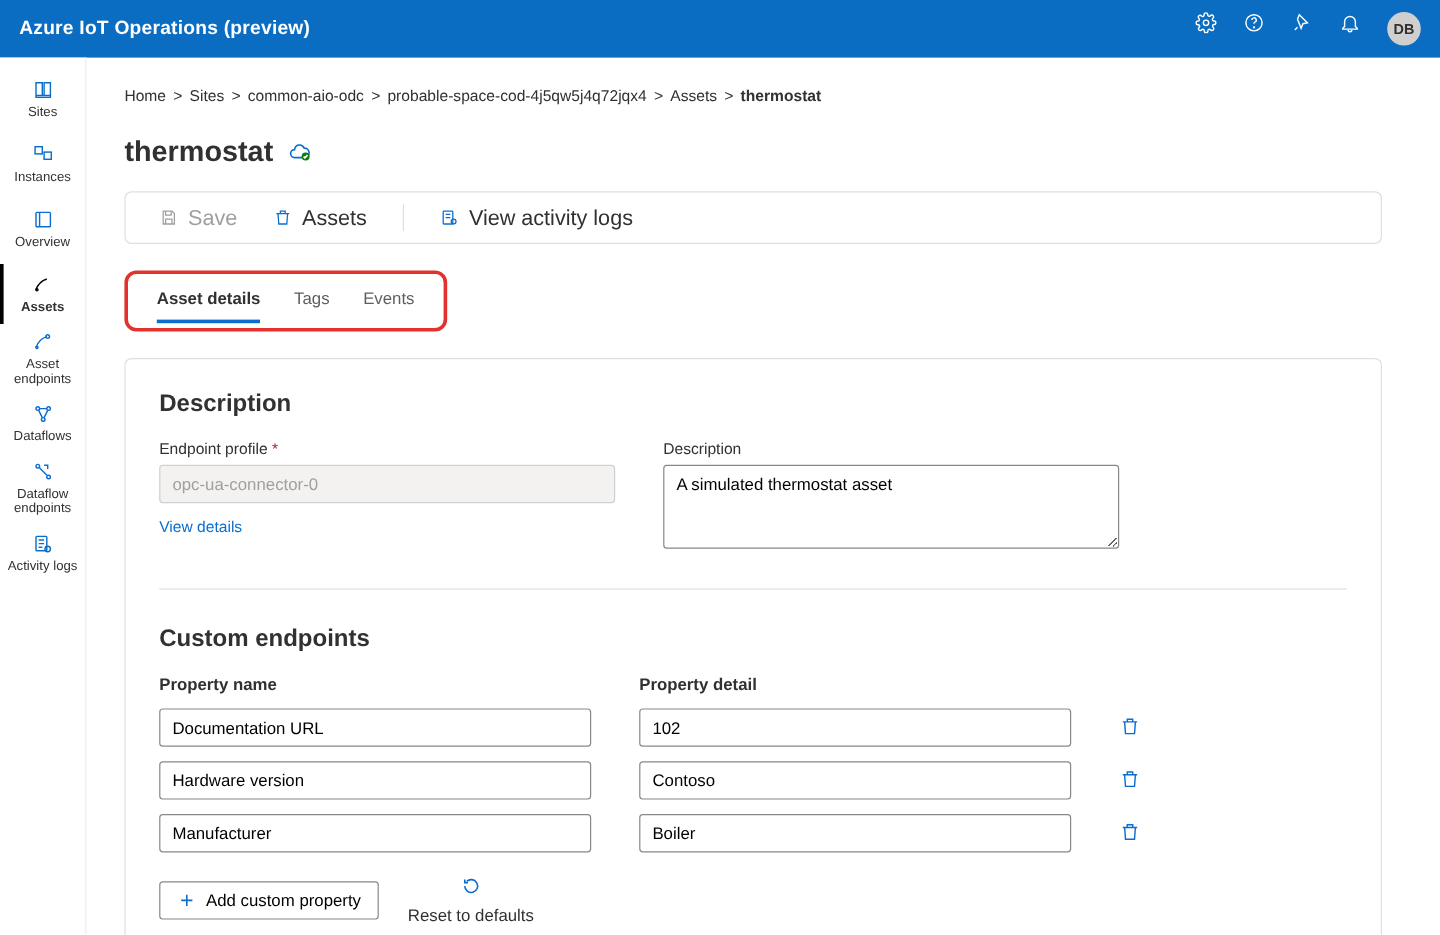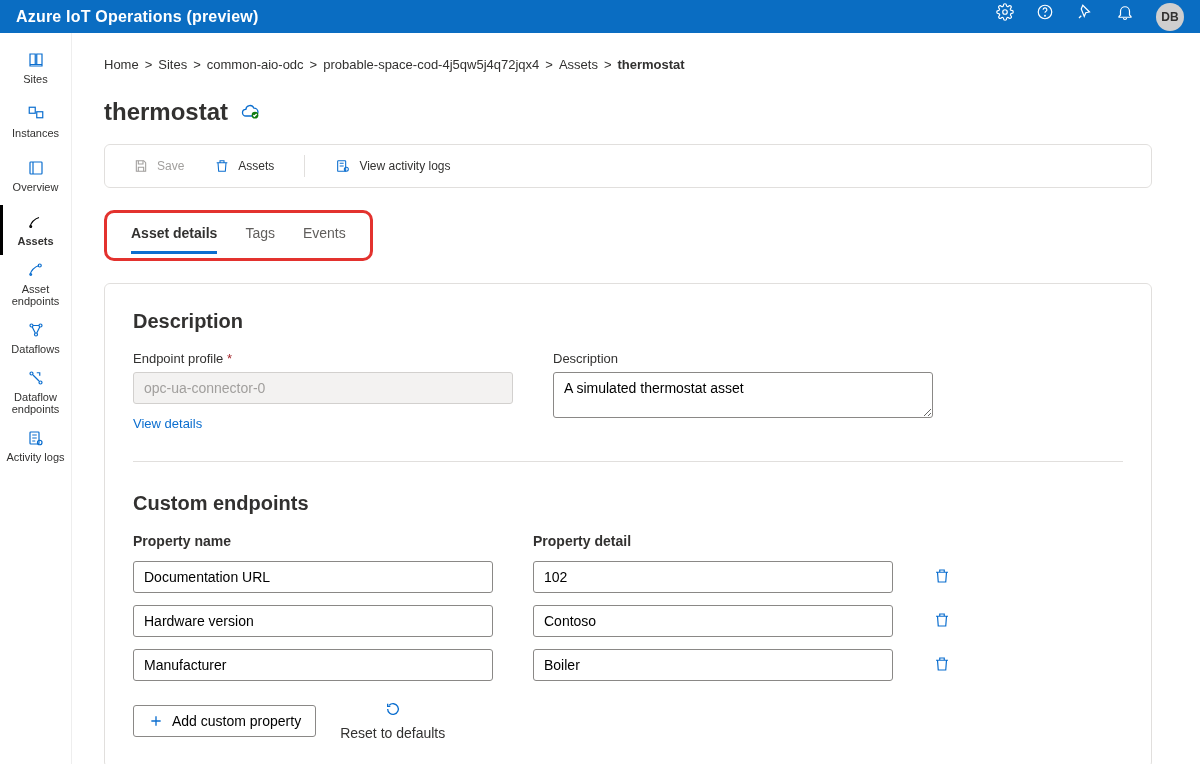--- a/index.html
+++ b/index.html
@@ -9,21 +9,21 @@
     --text-muted:#605e5c;
     --border:#d2d0ce;
     --panel-border:#e1dfdd;
     --red:#a4262c;
   }
   *{box-sizing:border-box;font-family:"Segoe UI","Helvetica Neue",Arial,sans-serif;}
   html,body{margin:0;height:100%;}
   body{background:#fff;color:var(--text);font-size:14px;}
 
   
-  .topbar{height:33px;background:#0a6dc2;color:#fff;display:flex;align-items:center;padding:0 16px;gap:16px;}
+  .topbar{height:48px;background:#0a6dc2;color:#fff;display:flex;align-items:center;padding:0 16px;gap:16px;}
   .brand{font-size:16px;font-weight:600;letter-spacing:0.2px;}
   .topbar-spacer{flex:1;}
   .top-icons{display:flex;align-items:flex-start;gap:22px;}
   .top-icon svg{stroke:#fff;width:18px;height:18px;fill:none;stroke-width:1.6;}
   .avatar{width:28px;height:28px;border-radius:50%;background:#cfcfcf;color:#323130;display:flex;align-items:center;justify-content:center;font-size:12px;font-weight:600;}
 
   
   .layout{display:flex;height:calc(100vh - 48px);}
   .sidenav{width:72px;border-right:1px solid #eee;padding-top:8px;background:#fff;}
   .nav-item{height:54px;display:flex;flex-direction:column;align-items:center;justify-content:center;gap:4px;cursor:pointer;color:var(--text);font-size:11px;text-align:center;line-height:1.1;padding:0 4px;}
@@ -38,38 +38,38 @@
   .main{padding:24px 0 40px 32px;max-width:1080px;}
 
   .breadcrumb{font-size:13px;color:var(--text);display:flex;flex-wrap:wrap;gap:6px;align-items:center;}
   .breadcrumb .crumb{white-space:nowrap;}
   .breadcrumb .current{font-weight:600;}
 
   .title-row{display:flex;align-items:center;gap:12px;margin:26px 0 18px;}
   .page-title{font-size:24px;font-weight:600;margin:0;}
 
   .toolbar{border:1px solid var(--panel-border);border-radius:6px;padding:10px 28px;display:flex;align-items:center;gap:30px;}
-  .tb-btn{display:flex;align-items:center;gap:8px;font-size:12px;color:var(--text);cursor:pointer;}
+  .tb-btn{display:flex;align-items:center;gap:8px;font-size:18px;color:var(--text);cursor:pointer;}
   .tb-btn.disabled{color:#a19f9d;}
   .tb-btn svg{width:16px;height:16px;fill:none;stroke:currentColor;stroke-width:1.6;}
   .tb-sep{width:1px;height:22px;background:var(--panel-border);}
 
   .tabbox{border:3px solid #e3322e;border-radius:10px;display:inline-flex;padding:12px 24px 4px;margin-top:22px;gap:28px;}
   .tab{font-size:14px;color:var(--text-muted);cursor:pointer;padding-bottom:10px;}
   .tab.active{color:var(--text);font-weight:600;border-bottom:3px solid #0b6ecf;}
 
   .card{border:1px solid var(--panel-border);border-radius:6px;margin-top:22px;padding:26px 28px;}
   .section-h{font-size:20px;font-weight:600;margin:0 0 18px;}
   .row{display:flex;gap:40px;}
   .field{flex:1;max-width:380px;}
   .field label{font-size:13px;display:block;margin-bottom:6px;}
   .req{color:var(--red);}
   input[type=text],textarea{width:100%;border:1px solid #8a8886;border-radius:3px;padding:7px 10px;font-size:14px;font-family:inherit;}
   input[disabled]{background:#f3f2f1;color:#a19f9d;border-color:var(--border);}
-  textarea{resize:vertical;height:46px;}
+  textarea{resize:vertical;height:70px;}
   .link{color:var(--blue-link);font-size:13px;cursor:pointer;display:inline-block;margin-top:12px;}
 
   hr.sep{border:none;border-top:1px solid var(--panel-border);margin:30px 0;}
 
   .cp-header{display:flex;gap:40px;margin-bottom:6px;}
   .cp-header div{flex:0 0 360px;font-weight:600;font-size:14px;}
   .cp-row{display:flex;gap:40px;align-items:center;margin-top:12px;}
   .cp-row input{flex:0 0 360px;border:1px solid #8a8886;}
   .cp-del{color:#0b6ecf;cursor:pointer;}
   .cp-del svg{width:18px;height:18px;fill:none;stroke:currentColor;stroke-width:1.6;}

